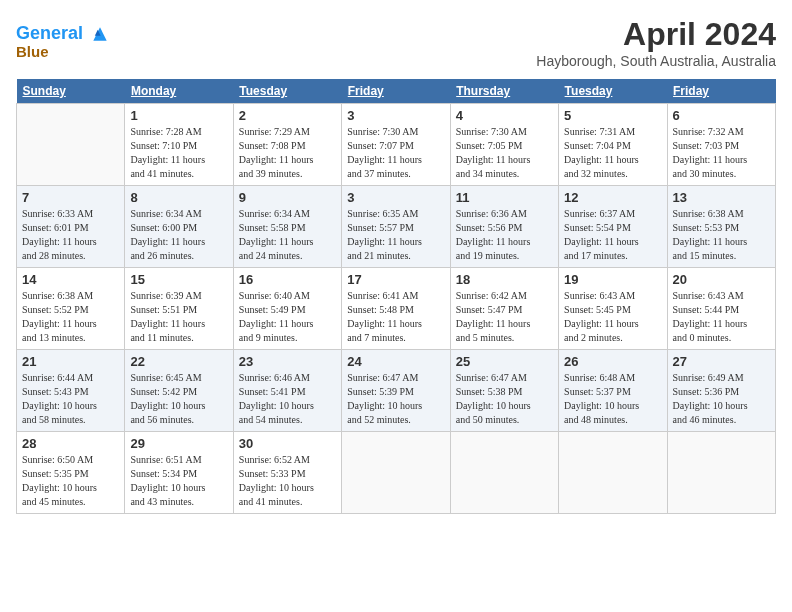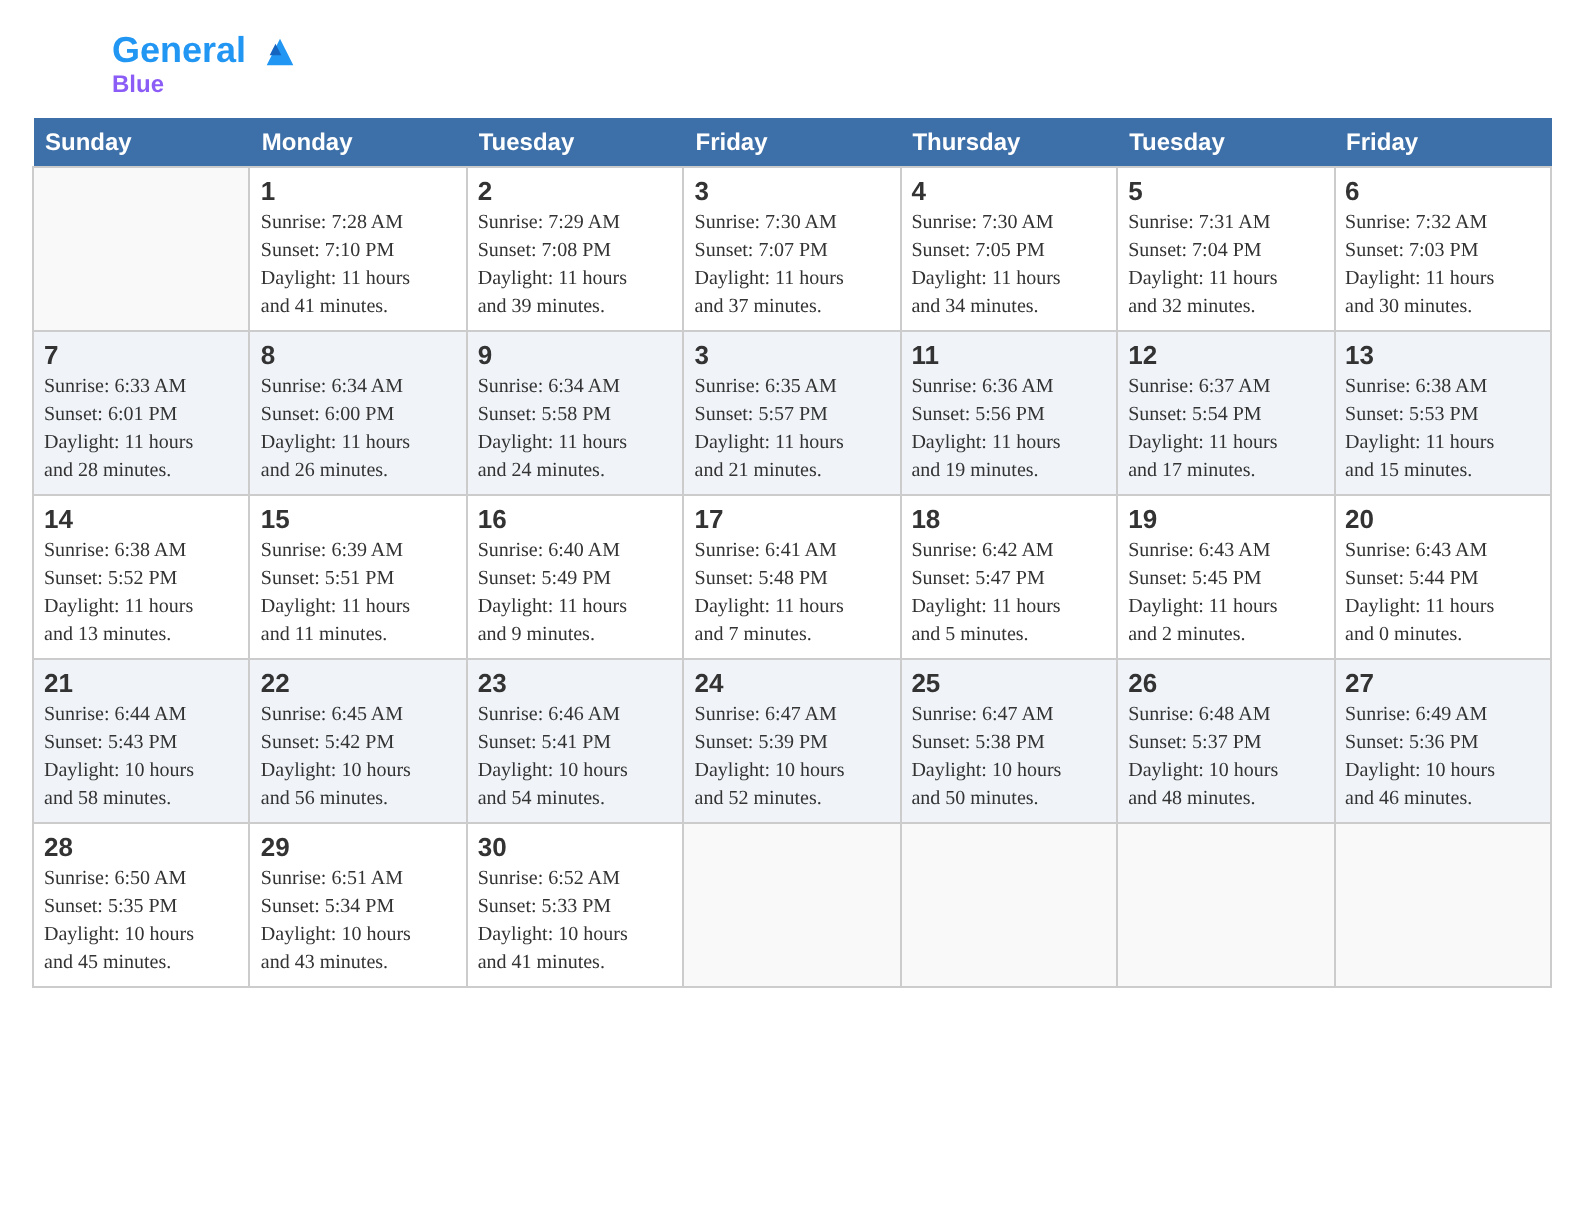--- a/index.html
+++ b/index.html
@@ -8,21 +8,20 @@
       background: #fff;
       width: 792px;
       min-height: 612px;
       padding: 16px;
     }
     .header {
       display: flex;
       justify-content: space-between;
       align-items: center;
       margin-bottom: 10px;
-      margin-left: 40px;
     }
     .logo {
       display: flex;
       align-items: center;
     }
     .logo-text {
       font-size: 18px;
       font-weight: bold;
       color: #333;
       line-height: 1.1;
@@ -52,20 +51,21 @@
       border-collapse: collapse;
       font-size: 11px;
     }
     .calendar th {
       background: #3d6fa8;
       color: #fff;
       padding: 5px 6px;
       text-align: left;
       font-size: 12px;
       font-weight: bold;
+      text-decoration: underline;
     }
     .calendar td {
       border: 1px solid #ccc;
       vertical-align: top;
       padding: 4px 5px;
       width: calc(100% / 7);
       height: 80px;
       color: #333;
     }
     .calendar td.empty {
@@ -91,22 +91,26 @@
 <div class="header">
   <div class="logo">
     <div>
       <div class="logo-text">
         <span>General</span>
         <svg class="logo-icon" viewBox="0 0 24 24" style="display:inline-block;vertical-align:middle;margin-left:2px;">
           <polygon points="4,20 12,4 20,20" fill="#2196f3"></polygon>
           <polygon points="14,20 19,10 24,20" fill="#1565c0" transform="translate(-4,0) scale(0.7)"></polygon>
         </svg>
       </div>
-      <div class="logo-text" style="color:#8b5cf6;font-size:12px;">Blue</div>
+      <div class="logo-text" style="color:#a16207;font-size:15px;">Blue</div>
     </div>
+  </div>
+  <div class="title-area">
+    <div class="month-title">April 2024</div>
+    <div class="location-title">Hayborough, South Australia, Australia</div>
   </div>
 </div>
 
 <table class="calendar">
   <thead>
     <tr>
     <th>Sunday</th>
         <th>Monday</th>
         <th>Tuesday</th>
         <th>Friday</th>

